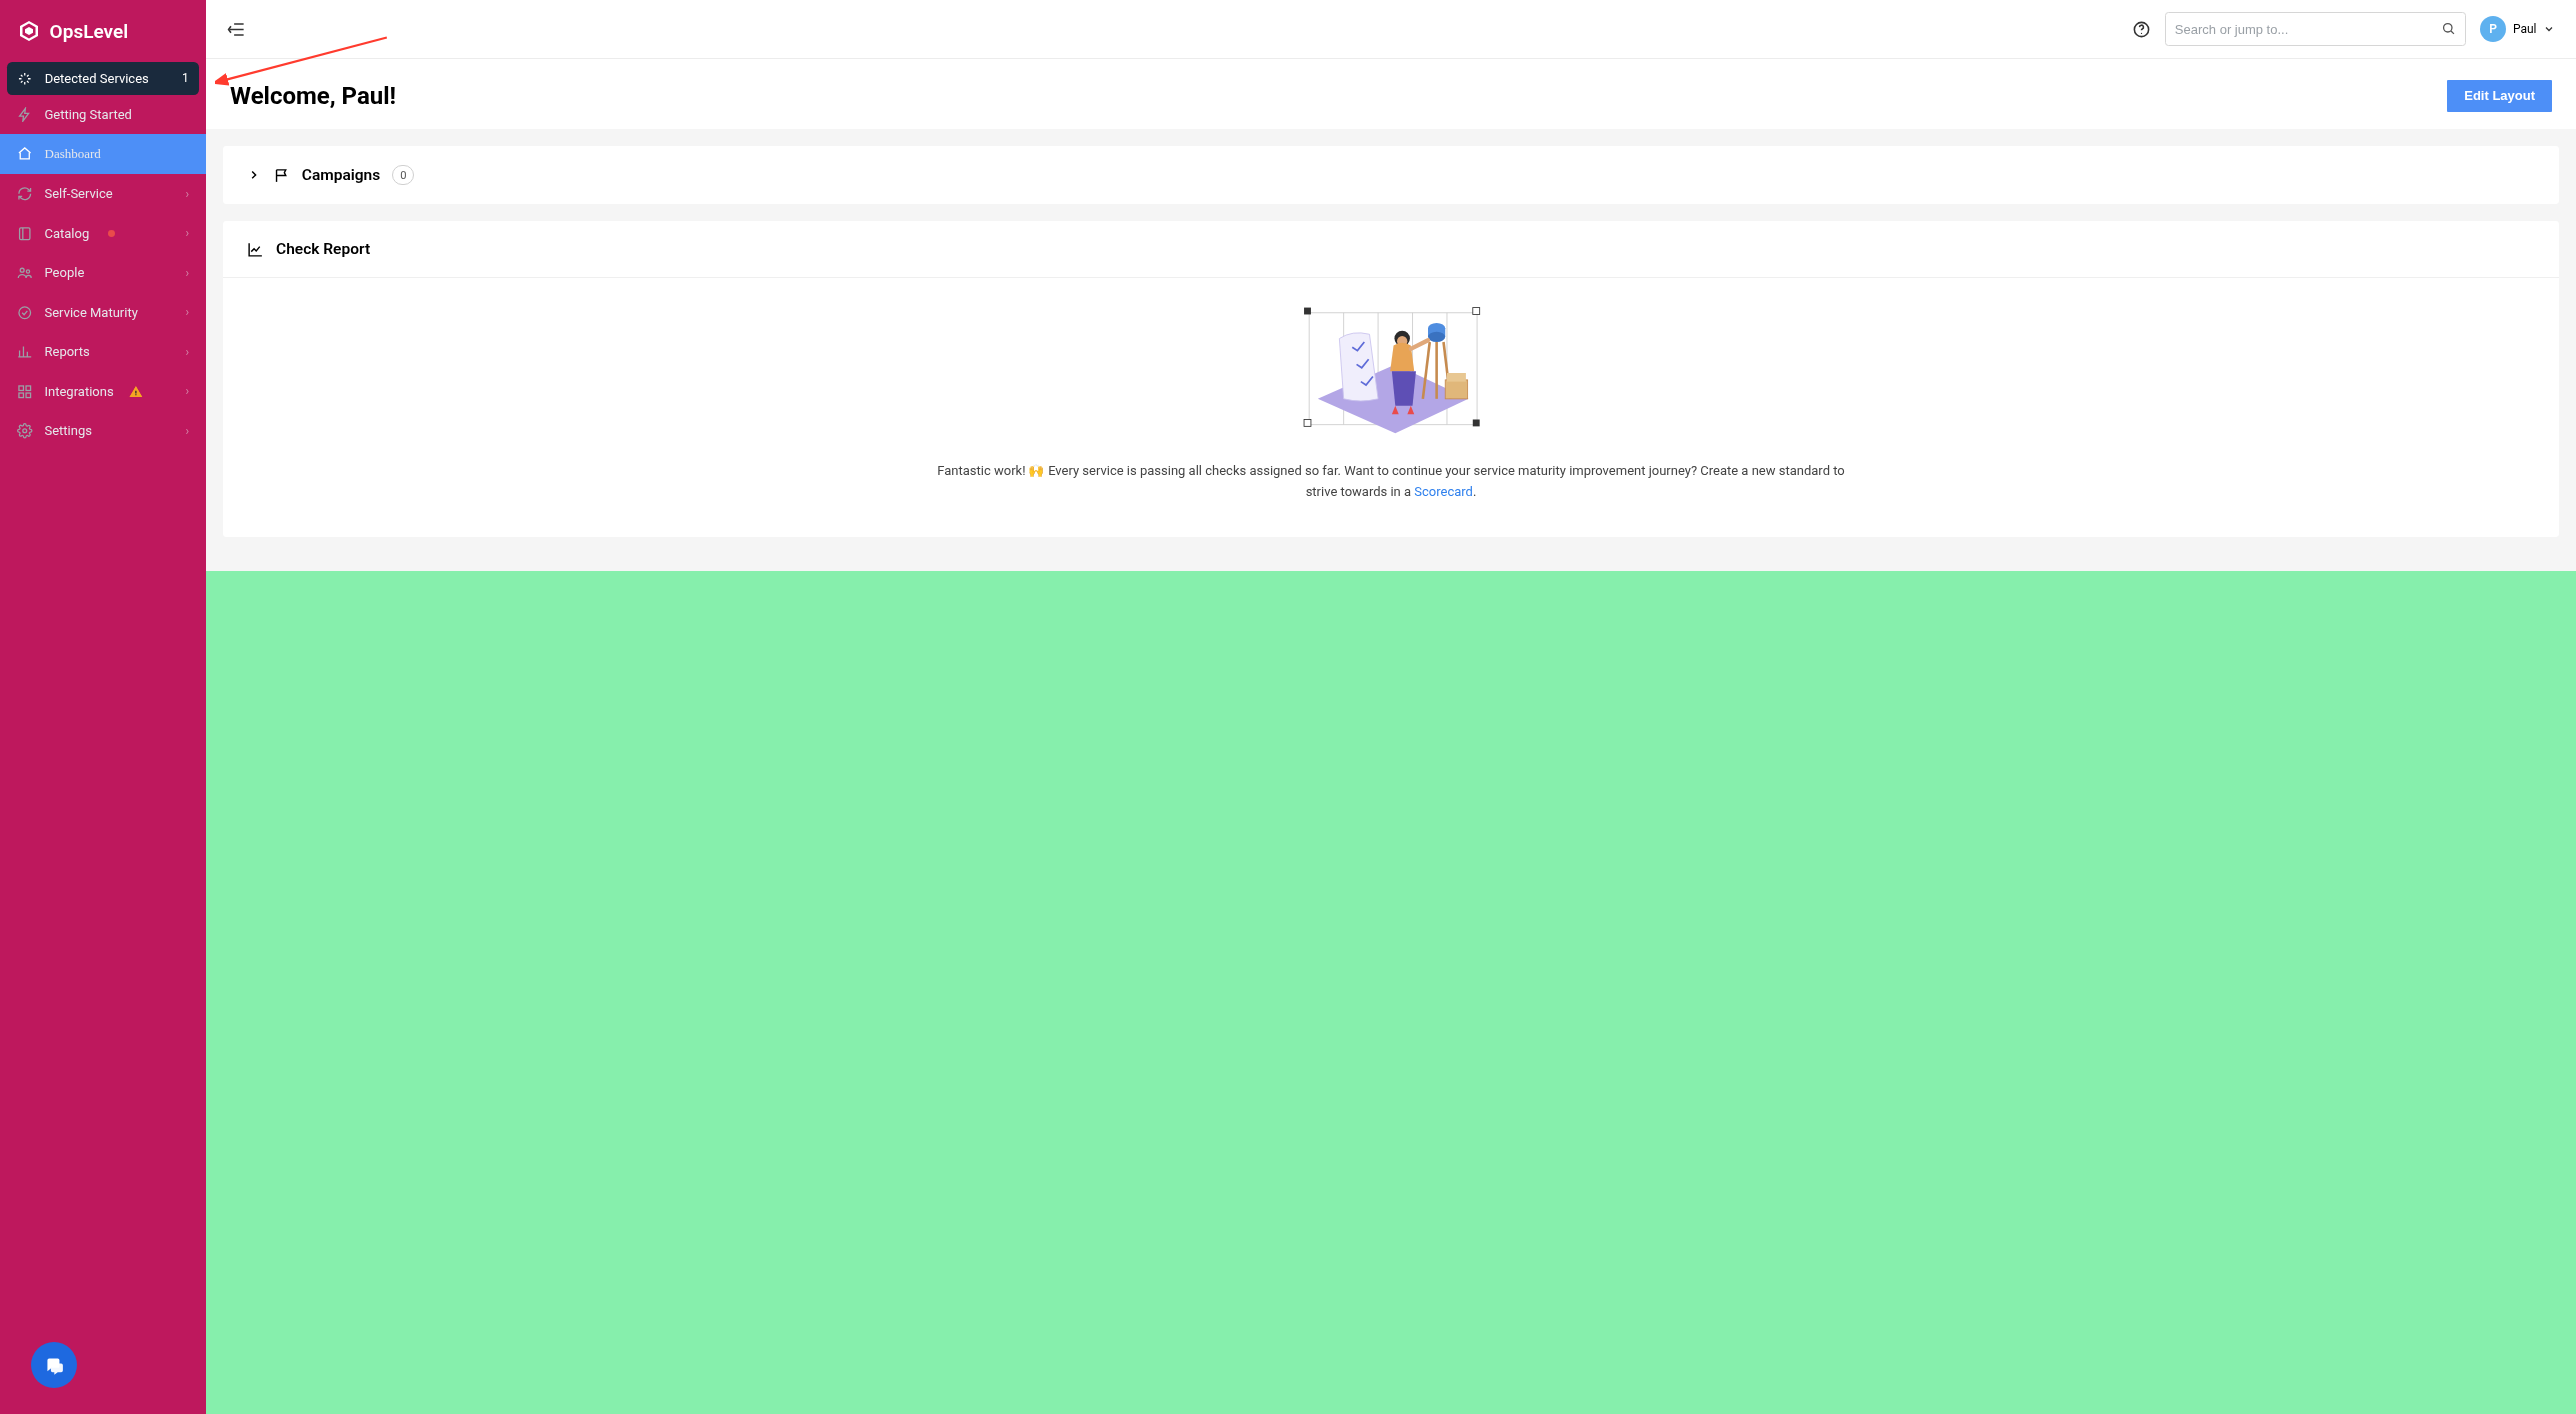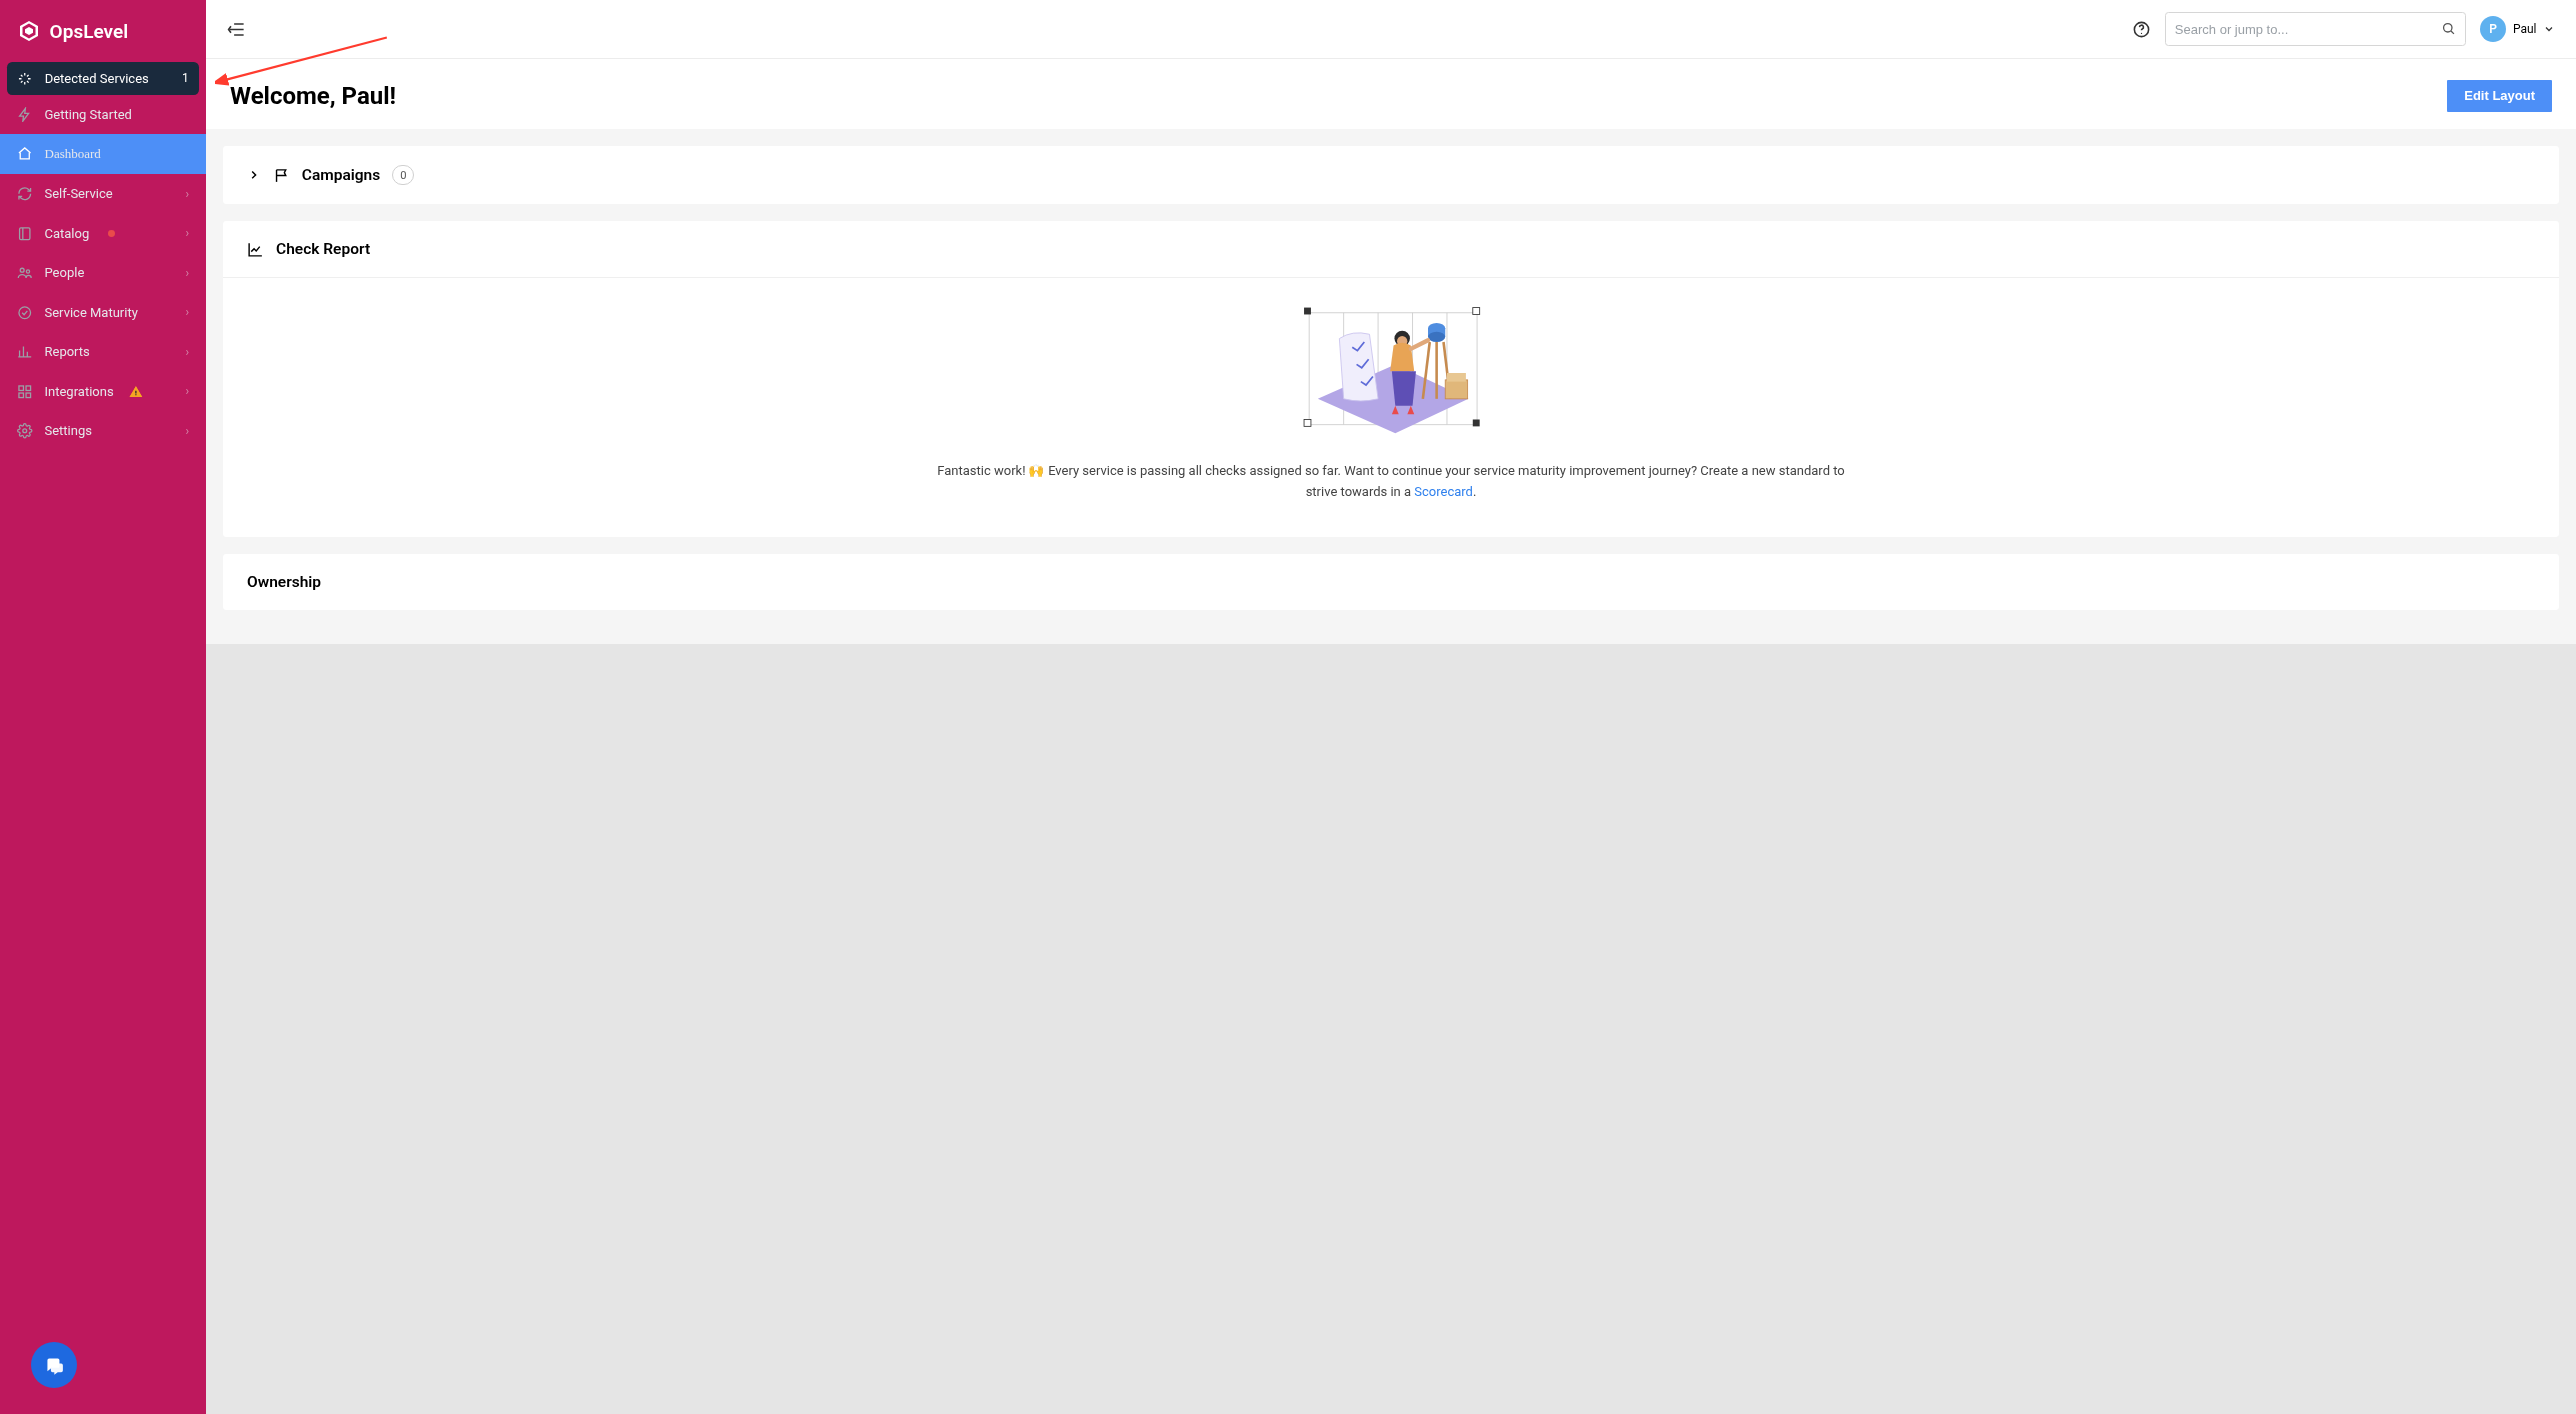--- a/index.html
+++ b/index.html
@@ -19,21 +19,21 @@
     .sidebar-item .icon { width: 15.5px; height: 15.5px; display: inline-flex; align-items:center; justify-content:center; flex-shrink:0; }
     .sidebar-item .label { flex: 1; }
     .sidebar-item .chevron { opacity: 0.5; font-size: 12px;}
     .sidebar-item .badge-num { color: #fff; font-size: 12px; }
     .sidebar-item .badge-dot { width: 6.9px; height: 6.9px; background: #e94b4b; border-radius: 50%; display:inline-block; margin-left: 5.2px;}
     .sidebar-item .warn-icon { color: #f5a623; font-size: 12px; margin-left: 3.4px;}
     
     .sidebar-chat-fab { position: absolute; bottom: 26px; left: 31px; width: 46px; height: 46px; background: #1e69e0; border-radius: 50%; display:flex; align-items:center; justify-content:center; cursor:pointer;}
     
     
-    .main { flex: 1; display:flex; flex-direction: column; background: #e5e5e5;}
+    .main { flex: 1; display:flex; flex-direction: column; background: #86efac;}
     .topbar { display:flex; align-items:center; padding: 12px 20.6px; border-bottom: 0.9px solid #ececec; gap: 13.8px; background:#fff;}
     .topbar .collapse-btn { cursor:pointer; display:flex; align-items:center; justify-content:center;}
     .topbar-spacer { flex: 1; }
     .topbar .help-icon { cursor:pointer; }
     .search-box { display:flex; align-items:center; border: 0.9px solid #d6d6d6; border-radius: 3.4px; padding: 0 8.6px; width: 301px; height: 34px; background:#fff;}
     .search-box input { border:none; outline:none; flex:1; font-size:13px; color:#333; background:transparent;}
     .search-box input::placeholder{ color:#9aa0a6;}
     .user-menu { display:flex; align-items:center; gap:6.9px; cursor:pointer;}
     .avatar { width: 26px; height: 26px; background: #5eb1ef; color:#fff; border-radius:50%; display:flex; align-items:center; justify-content:center; font-weight:600; font-size:12px;}
     .user-menu .username { font-size:12px; color:#000;}
@@ -314,25 +314,20 @@
               <path d="M138 118 l4 10 -8 0 z" fill="#e94b4b"></path>
               <path d="M138 52 l20 -10" stroke="#e0a87a" stroke-width="5" stroke-linecap="round"></path>
             </svg>
           </div>
           <p class="check-text">
             <span>Fantastic work! </span><span class="check-emoji">🙌</span><span> Every service is passing all checks assigned so far. Want to continue your service maturity improvement journey? Create a new standard to strive towards in a </span><a href="#">Scorecard</a><span>.</span>
           </p>
         </div>
       </div>
 
-      <div class="card ownership-card">
-        <div class="card-header">
-          <span>Ownership</span>
-        </div>
-      </div>
     </div>
   </main>
 </div>
 
 <div class="arrow-overlay">
   <svg width="189" height="69" viewBox="0 0 220 80">
     <defs>
       <marker id="ah" markerWidth="10" markerHeight="10" refX="2" refY="3" orient="auto">
         <path d="M0,0 L0,6 L8,3 z" fill="#ff3b2e"></path>
       </marker>

